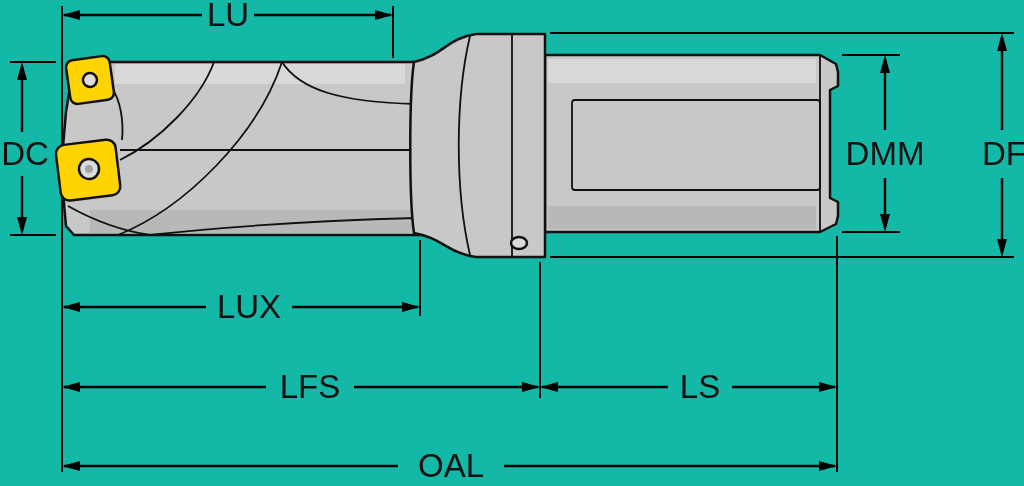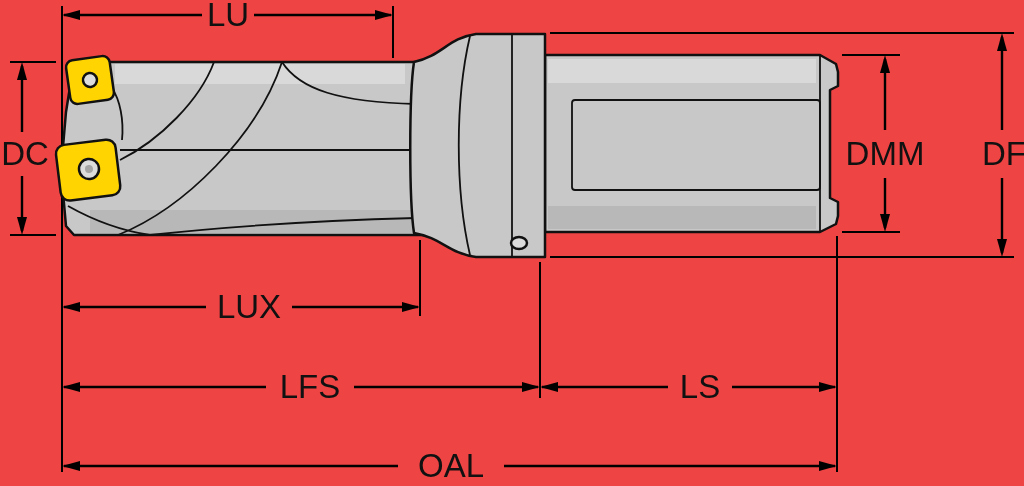--- a/index.html
+++ b/index.html
@@ -4,21 +4,21 @@
 <style>
   html, body {
     margin: 0;
     padding: 0;
     background: #ffffff;
   }
   .stage {
     position: relative;
     width: 1024px;
     height: 486px;
-    background: #ef4444;
+    background: #14b8a6;
     overflow: hidden;
   }
   svg {
     display: block;
   }
   .dim-label {
     font-family: "Liberation Sans", sans-serif;
     font-size: 33px;
     fill: #111111;
     text-anchor: middle;

